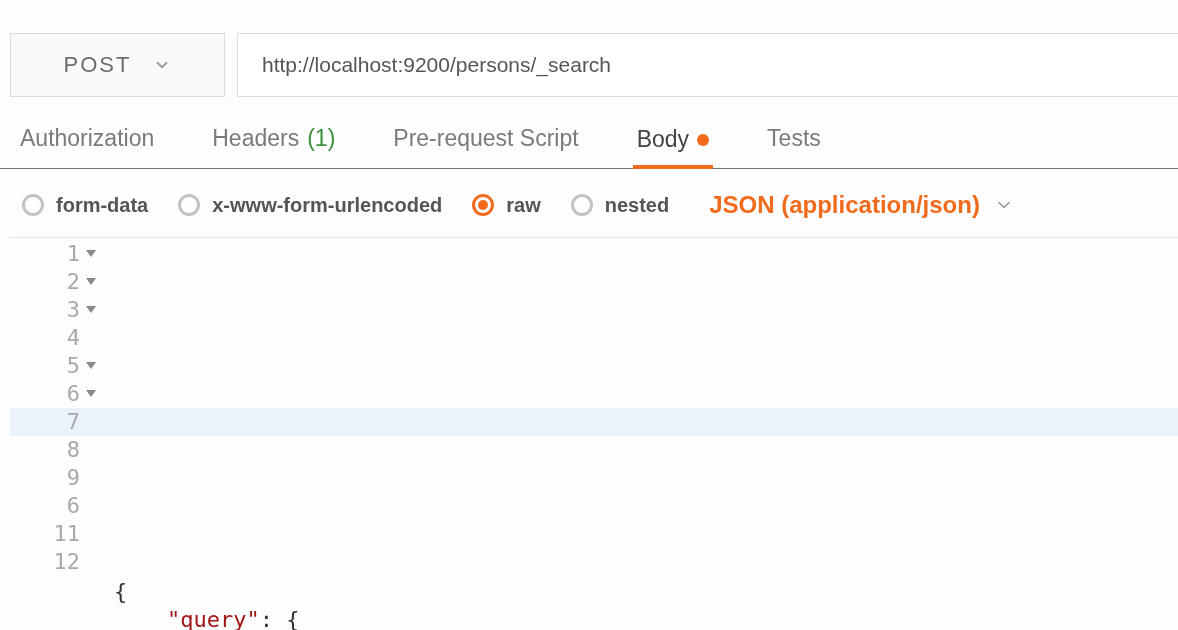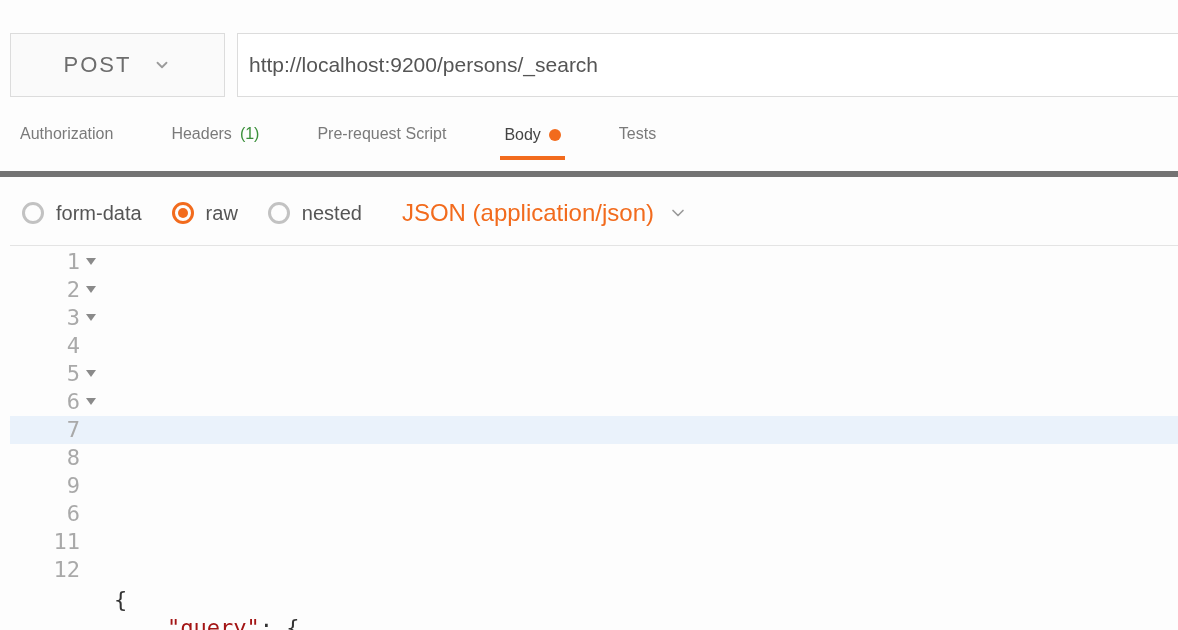--- a/index.html
+++ b/index.html
@@ -36,35 +36,35 @@
   .method-select .chev {
     width: 18px; height: 18px;
   }
   .url-input {
     flex: 1;
     height: 64px;
     border: 1px solid #dcdcdc;
     background: #ffffff;
     display: flex;
     align-items: center;
-    padding: 0 11px;
+    padding: 0 24px;
     font-size: 21px;
     color: #555;
     margin-right: 0;
     border-right: none;
   }
 
   
   .tabs {
     display: flex;
     align-items: flex-end;
-    padding: 28px 0 12px 16px;
-    border-bottom: 6px solid #737373;
+    padding: 28px 0 0 16px;
+    border-bottom: 1px solid #737373;
     gap: 50px;
-    font-size: 16px;
+    font-size: 23px;
     color: #7a7a7a;
     font-weight: 300;
   }
   .tab {
     padding: 0 4px 16px 4px;
     cursor: pointer;
     display: flex;
     align-items: center;
     gap: 8px;
   }
@@ -82,21 +82,21 @@
   }
 
   
   .body-types {
     display: flex;
     align-items: center;
     padding: 22px 0 18px 22px;
     gap: 30px;
     font-size: 20px;
     color: #555;
-    font-weight: 400;
+    font-weight: 700;
   }
   .radio {
     display: flex;
     align-items: center;
     gap: 12px;
     cursor: pointer;
   }
   .radio .circle {
     width: 22px; height: 22px;
     border: 3px solid #c2c2c2;
@@ -206,20 +206,24 @@
   </div>
   <div class="tab">
     <span>Tests</span>
   </div>
 </div>
 
 <div class="body-types">
   <div class="radio">
     <span class="circle"></span>
     <span>form-data</span>
+  </div>
+  <div class="radio">
+    <span class="circle"></span>
+    <span>x-www-form-urlencoded</span>
   </div>
   <div class="radio selected">
     <span class="circle"></span>
     <span>raw</span>
   </div>
   <div class="radio">
     <span class="circle"></span>
     <span>nested</span>
   </div>
   <div class="content-type">

